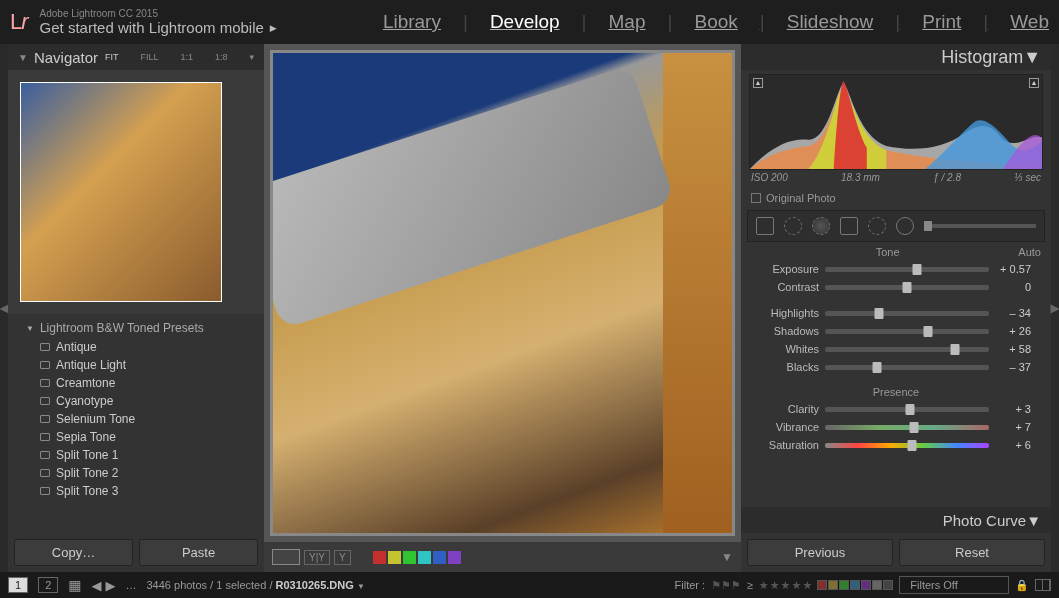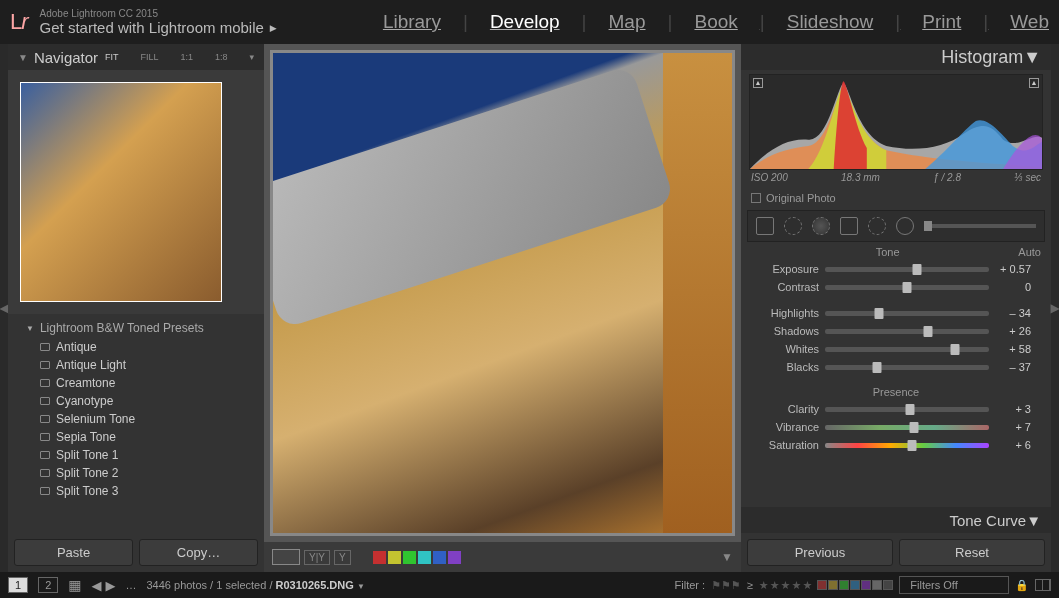--- a/index.html
+++ b/index.html
@@ -172,22 +172,22 @@
               <span class="ico"></span>
               <span>Split Tone 2</span>
             </div>
             <div class="preset-item">
               <span class="ico"></span>
               <span>Split Tone 3</span>
             </div>
           </div>
       </div>
       <div class="btn-row">
+        <div class="btn">Copy…</div>
         <div class="btn">Paste</div>
-        <div class="btn">Copy…</div>
       </div>
     </div>
 
     <div class="center">
       <div class="image-area">
         <div class="image-box"></div>
       </div>
       <div class="toolbar-bottom">
         <div class="tb-box"></div>
         <div class="tb-txt">Y|Y</div>
@@ -314,21 +314,21 @@
             <div class="slider-row saturation">
               <span class="lbl">Saturation</span>
               <div class="track">
                 <div class="knob" style="left:53%"></div>
               </div>
               <span class="val">+ 6</span>
             </div>
           </div>
         <div style="flex:1"></div>
         <div class="panel-foot">
-          <span>Tone Curve</span>
+          <span>Photo Curve</span>
           <span class="rchev">▼</span>
         </div>
       </div>
       <div class="r-btn-row">
         <div class="btn">Previous</div>
         <div class="btn">Reset</div>
       </div>
     </div>
 
     <div class="side-toggle">▶</div>

